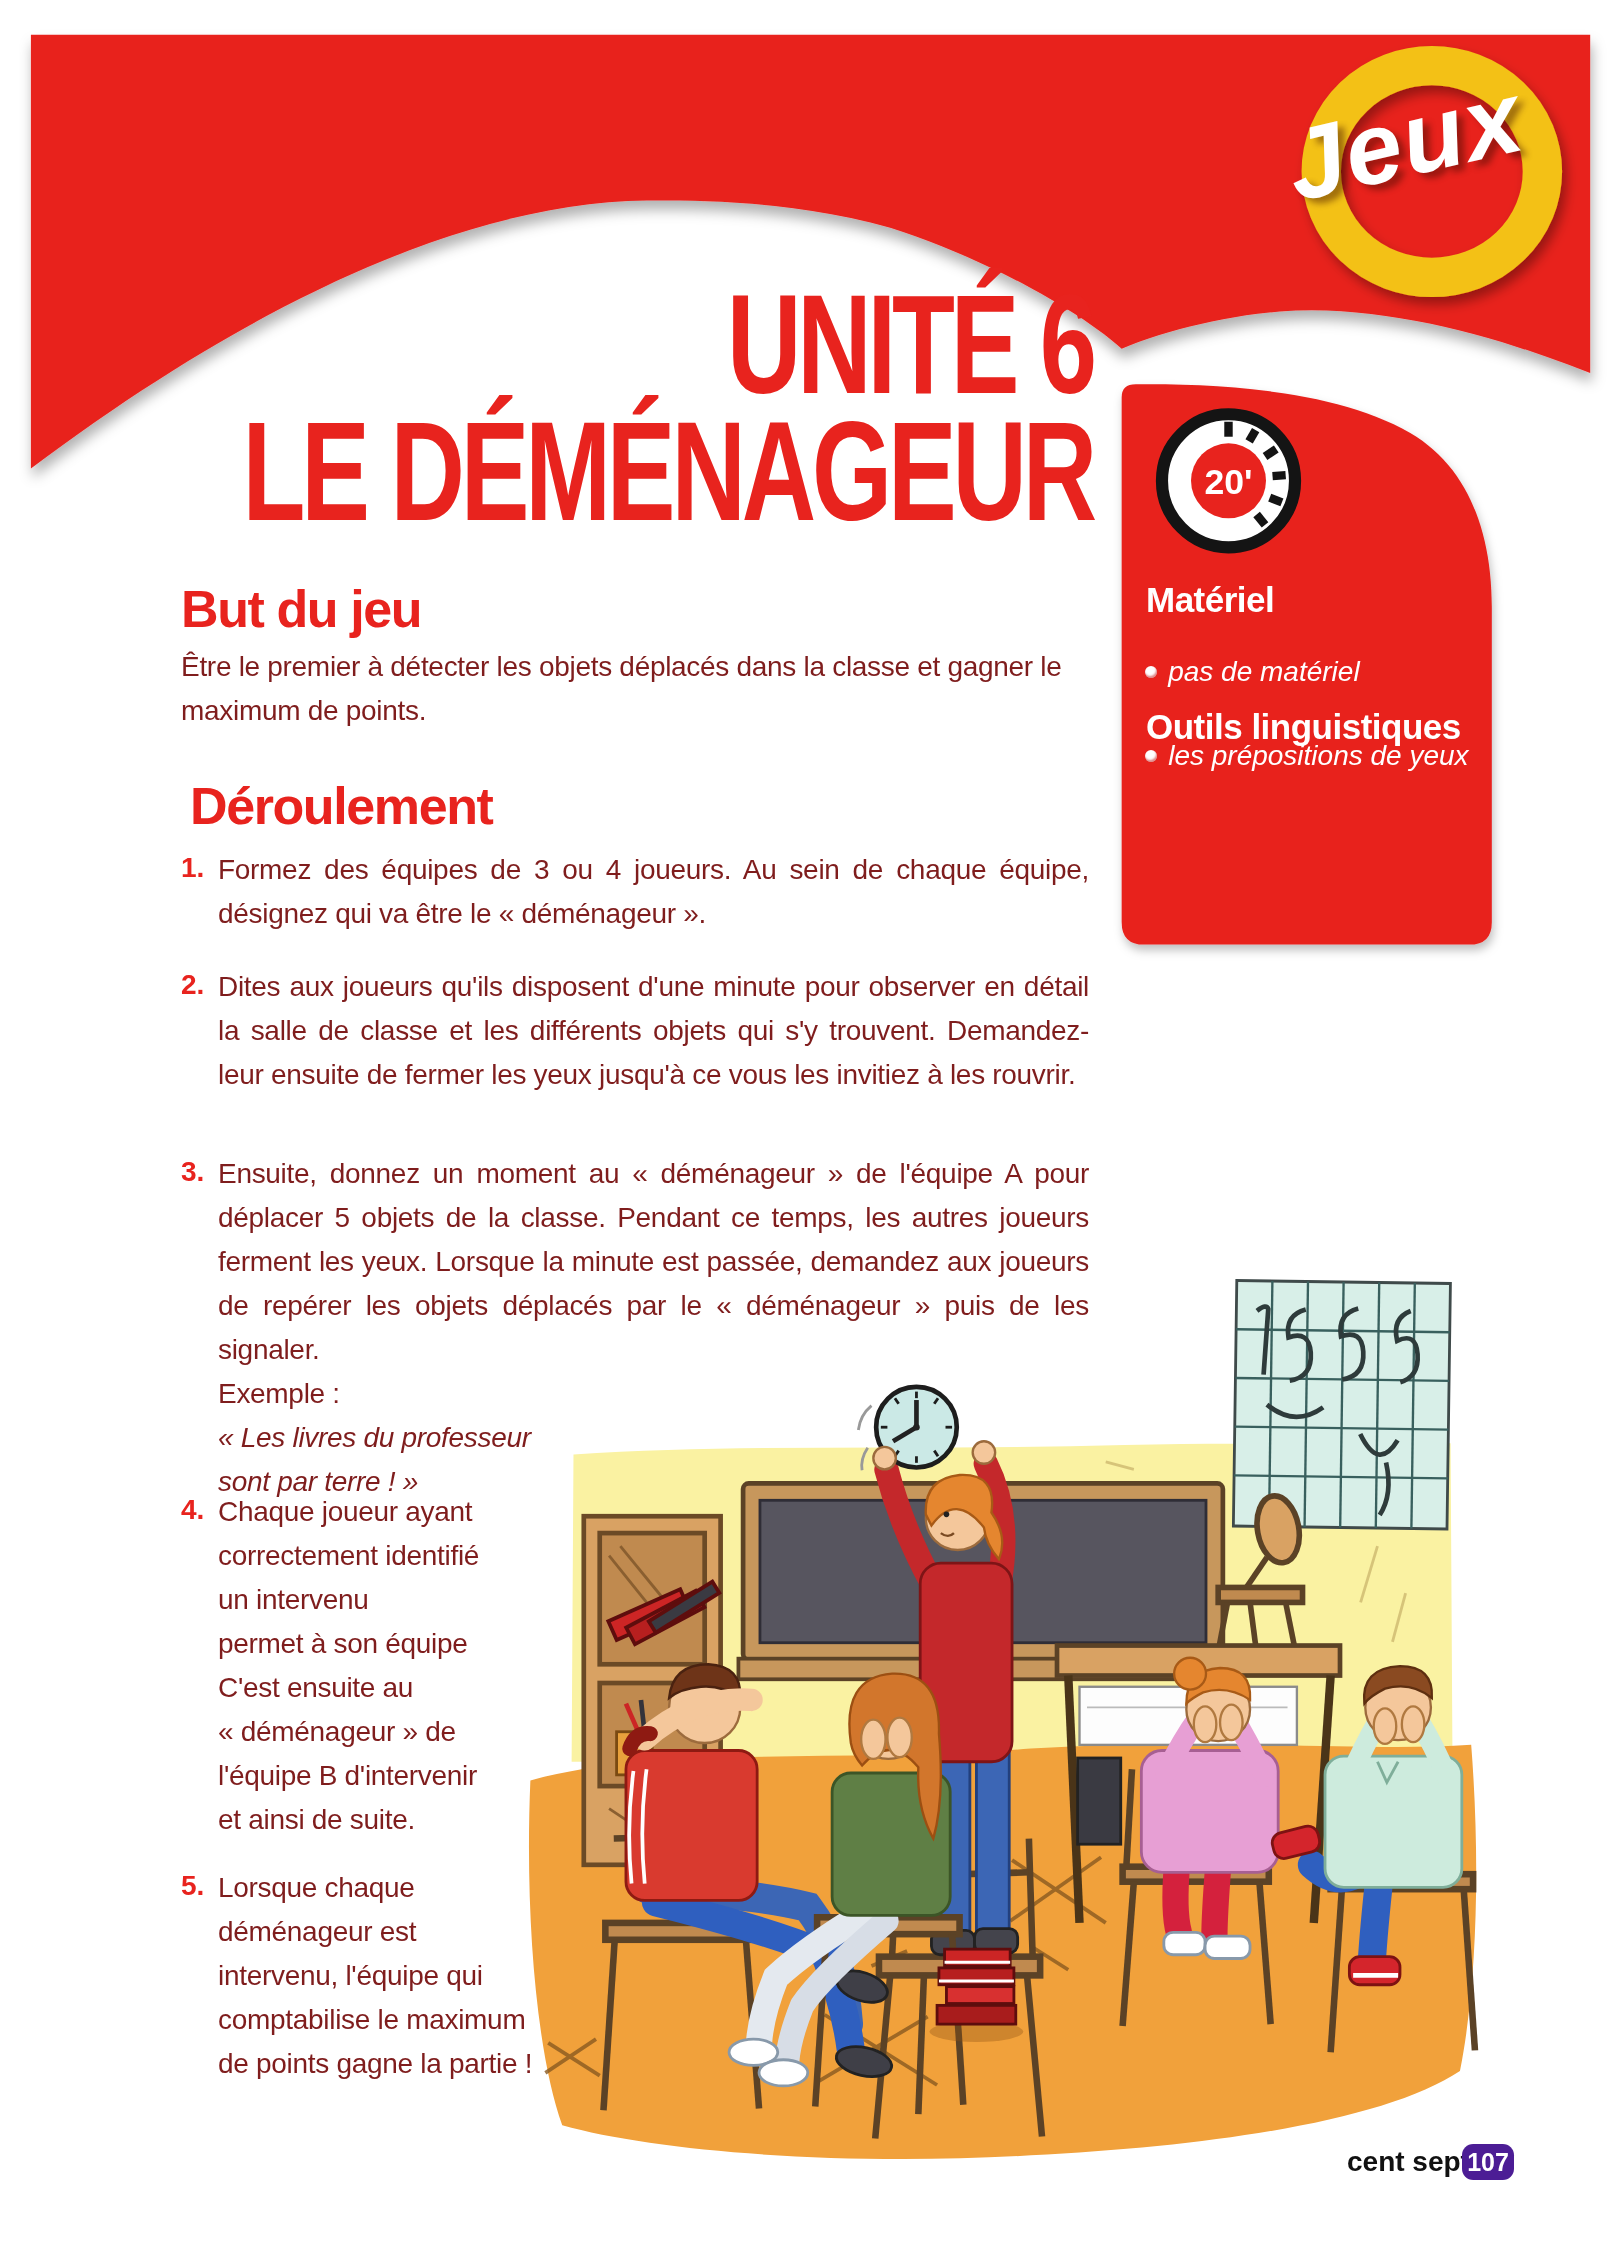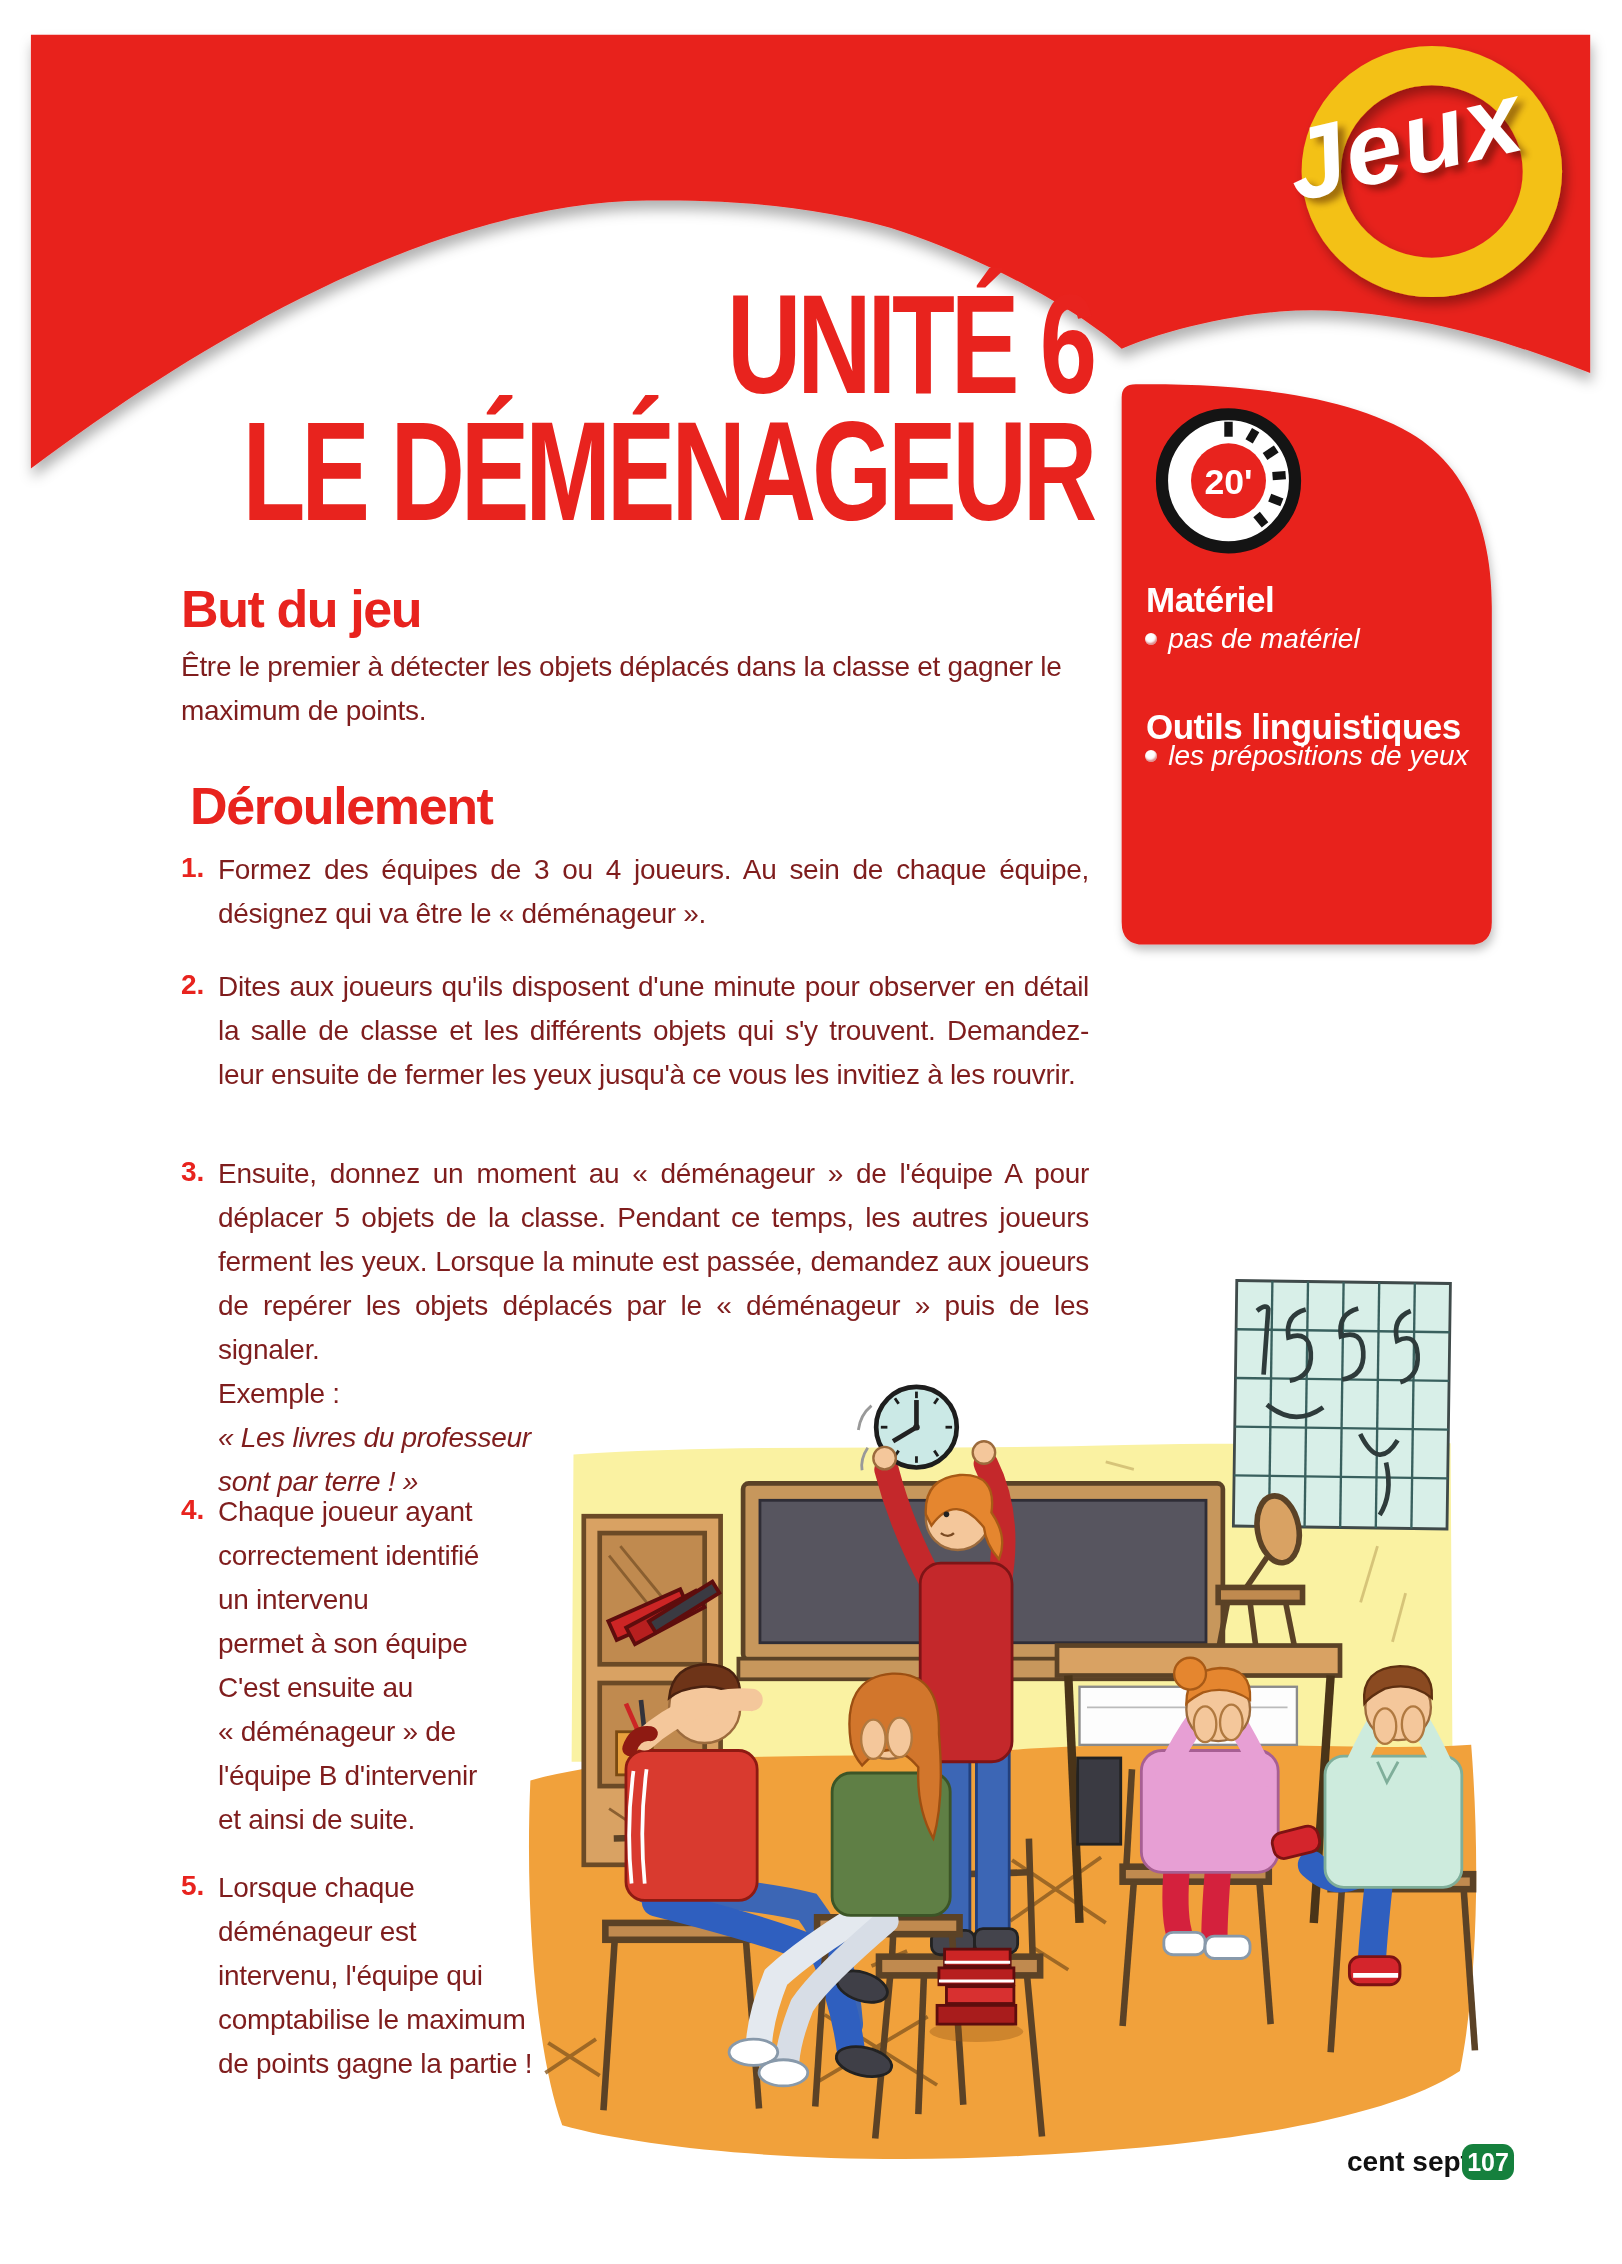--- a/index.html
+++ b/index.html
@@ -24,21 +24,21 @@
   .body-txt{color:#7f1d1d;font-size:28px;line-height:44px;letter-spacing:-0.3px;}
   .para{position:absolute;text-align:left;}
   .step{position:absolute;}
   .step .num{position:absolute;left:0;top:0;color:#e8231e;font-weight:bold;font-size:28px;line-height:40px;}
   .step .stext{margin-left:37px;text-align:justify;}
   .step .stext.rag{text-align:left;}
   .tline{white-space:nowrap;}
   .itl{font-style:italic;}
   
   .footer-words{position:absolute;left:1347px;top:2146px;font-weight:bold;font-size:28px;color:#111;}
-  .page-badge{position:absolute;left:1462px;top:2144px;width:52px;height:36px;background:#15803d;border-radius:11.2px;
+  .page-badge{position:absolute;left:1462px;top:2144px;width:52px;height:36px;background:#4c1d95;border-radius:11.2px;
     color:#fff;font-weight:bold;font-size:25px;display:flex;align-items:center;justify-content:center;}
 </style>
 </head>
 <body>
 
 <svg id="bg-svg" width="1623" height="2265" viewBox="0 0 1732 2417">
   <defs>
     <filter id="ds1" x="-20%" y="-20%" width="140%" height="160%">
       <feDropShadow dx="2" dy="10" stdDeviation="7" flood-color="#000" flood-opacity="0.30"></feDropShadow>
     </filter>
@@ -81,21 +81,21 @@
 </svg>
 
 <div class="jeux-word">Jeux</div>
 
 <div class="unit-title">
   <span class="t-line">UNITÉ 6</span>
   <span class="t-line">LE DÉMÉNAGEUR</span>
 </div>
 
 <div class="sb-h" style="left:1146px;top:580px;">Matériel</div>
-<div class="sb-item" style="left:1145px;top:623px;align-items:center;">
+<div class="sb-item" style="left:1145px;top:656px;align-items:center;">
   <span class="sb-dot"></span>
   <span>pas de matériel</span>
 </div>
 <div class="sb-h" style="left:1146px;top:707px;text-align:right;">Outils linguistiques</div>
 <div class="sb-item" style="left:1145px;top:740px;">
   <span class="sb-dot"></span>
   <span>les prépositions de yeux</span>
 </div>
 
 <div class="h-red" style="left:181px;top:579px;">But du jeu</div>

